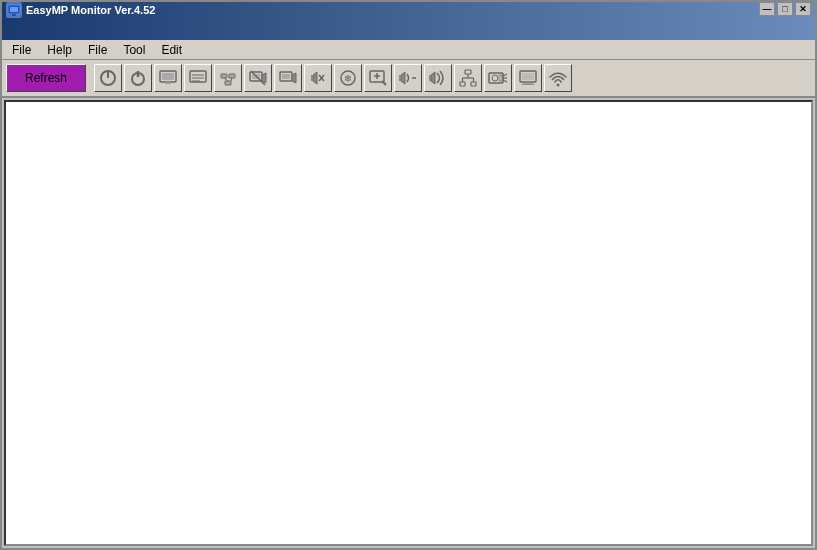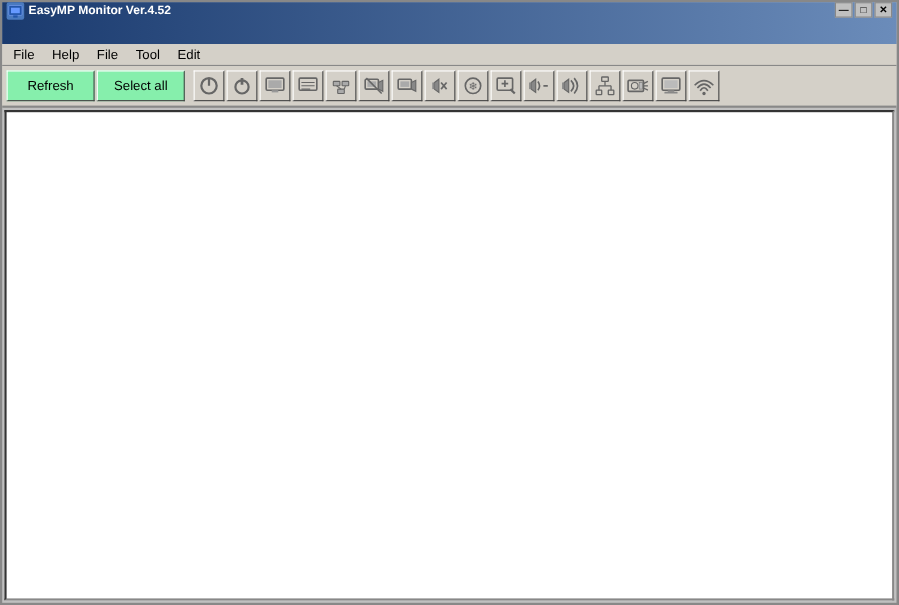--- a/index.html
+++ b/index.html
@@ -107,21 +107,21 @@
       align-items: center;
       padding: 2px 4px;
       border-bottom: 2px solid #888;
       gap: 2px;
       flex-shrink: 0;
     }
 
     .toolbar-btn-text {
       height: 28px;
       padding: 0 12px;
-      background: #86efac;
+      background: #a21caf;
       border: 1px solid #888;
       border-top-color: #fff;
       border-left-color: #fff;
       border-bottom-color: #444;
       border-right-color: #444;
       font-size: 12px;
       cursor: pointer;
       display: flex;
       align-items: center;
       justify-content: center;
@@ -189,21 +189,20 @@
   <div id="menu-bar">
     <div class="menu-item">File</div>
     <div class="menu-item">Help</div>
     <div class="menu-item">File</div>
     <div class="menu-item">Tool</div>
     <div class="menu-item">Edit</div>
   </div>
 
   <div id="toolbar">
     <button class="toolbar-btn-text">Refresh</button>
-    <button class="toolbar-btn-text">Select all</button>
 
     <div class="toolbar-separator"></div>
 
     <button class="toolbar-icon-btn" title="Power On">
       <svg class="tb-icon" viewBox="0 0 20 20">
         <circle cx="10" cy="10" r="7" fill="none" stroke="#666" stroke-width="2"></circle>
         <line x1="10" y1="3" x2="10" y2="10" stroke="#666" stroke-width="2"></line>
       </svg>
     </button>
 

